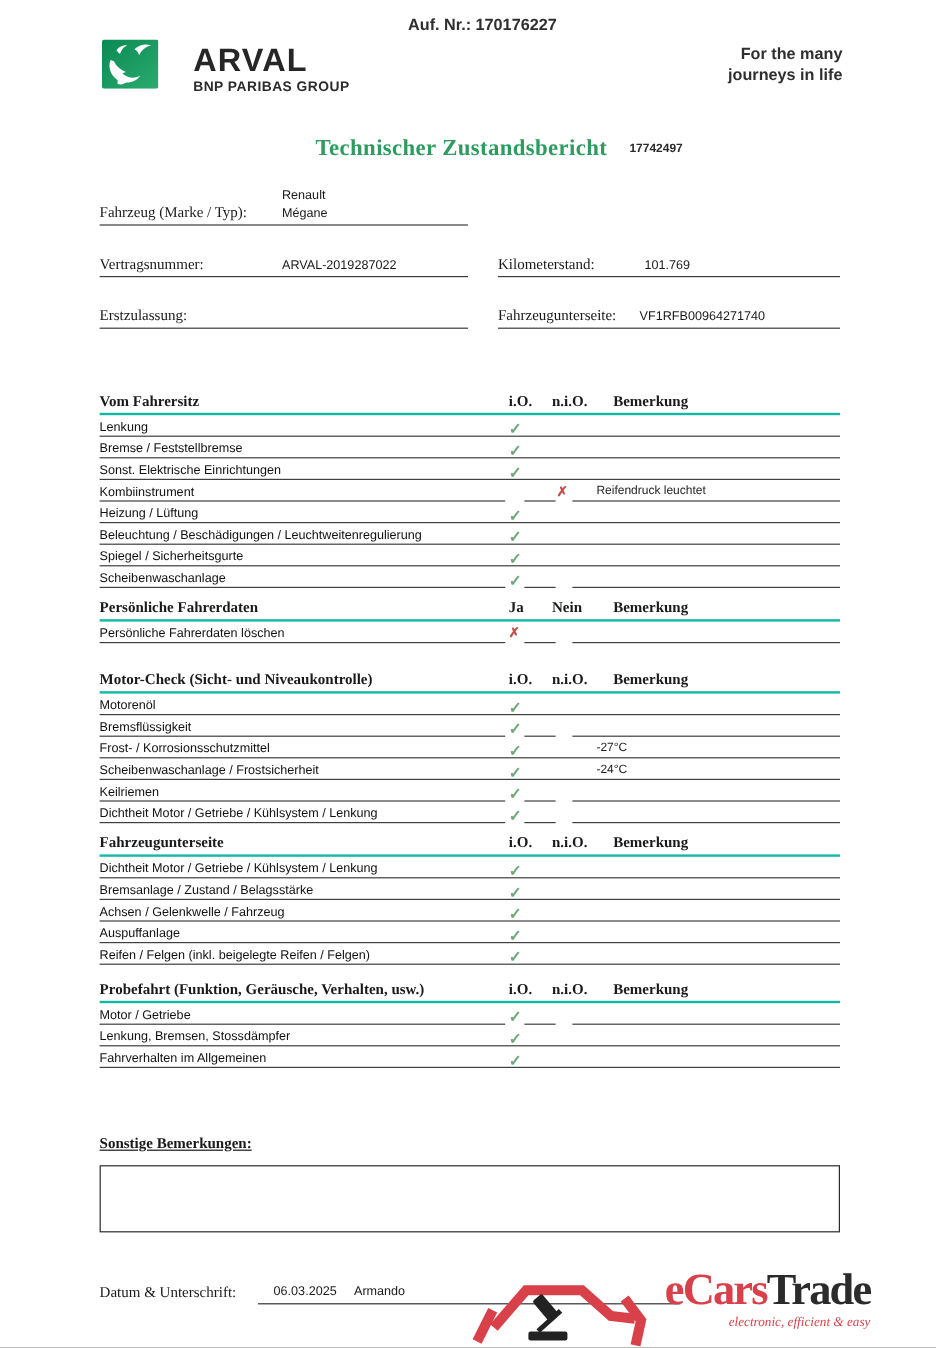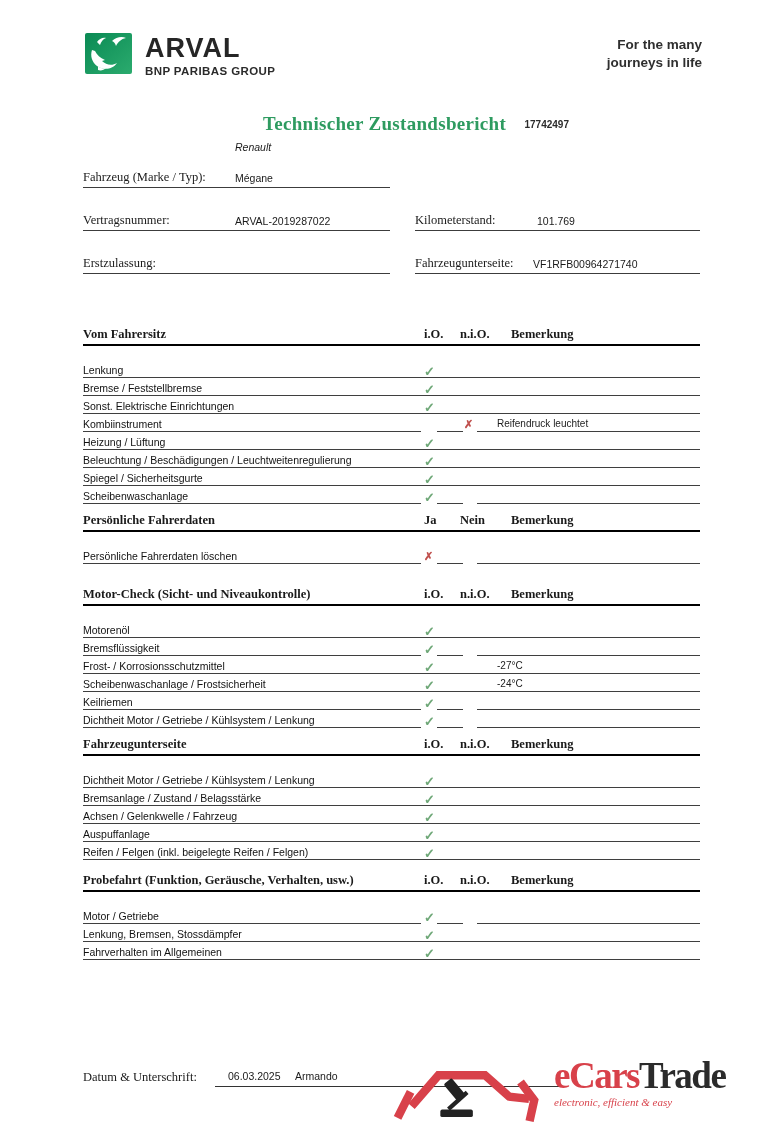--- a/index.html
+++ b/index.html
@@ -3,46 +3,46 @@
 <meta charset="utf-8">
 <style>
   html,body{margin:0;padding:0;background:#888;}
   .page{position:relative;width:780px;height:1123px;background:#ffffff;margin:0 auto;
         font-family:"Liberation Sans",sans-serif;color:#1a1a1a;overflow:hidden;}
   .serif{font-family:"Liberation Serif",serif;}
 
   
   .top-note{position:absolute;top:13px;left:0;width:100%;text-align:center;padding-left:24px;
             box-sizing:border-box;font-size:13.5px;font-weight:700;color:#2e2e2e;}
-  .arval-logo{position:absolute;top:33px;left:85px;display:flex;align-items:center;gap:13px;}
+  .arval-logo{position:absolute;top:33px;left:85px;display:flex;align-items:flex-end;gap:29px;}
   .arval-name{font-size:27px;font-weight:700;color:#262626;letter-spacing:1px;line-height:1;}
   .arval-sub{font-size:11.5px;font-weight:700;color:#2b2b2b;letter-spacing:.4px;margin-top:3px;}
   .brand-tagline{position:absolute;top:36px;right:78px;text-align:right;font-size:13.5px;
                  font-weight:600;color:#2f2f2f;line-height:1.35;}
 
   
   .doc-title-row{position:absolute;top:113px;left:0;right:0;text-align:center;padding-left:52px;}
   .doc-title{display:inline;font-family:"Liberation Serif",serif;font-weight:700;
              font-size:19px;color:#2e9b60;letter-spacing:.3px;}
   .title-ref{font-size:10px;color:#2b2b2b;margin-left:14px;font-weight:700;position:relative;top:-2px;}
 
   
   .info{position:absolute;top:150px;left:83px;width:617px;}
   .info-row{display:flex;height:38px;margin-bottom:5px;}
   .info-cell{position:relative;border-bottom:1.3px solid #3c3c3c;}
   .info-cell.l{width:307px;}
   .info-cell.r{flex:1;margin-left:25px;}
   .ilabel{position:absolute;left:0;bottom:2px;font-family:"Liberation Serif",serif;font-size:12.5px;}
   .ival{position:absolute;left:152px;bottom:3px;font-size:10.5px;}
-  .ival-above{position:absolute;left:152px;bottom:34px;font-size:10.5px;font-style:italic;}
+  .ival-above{position:absolute;left:152px;bottom:18px;font-size:10.5px;}
   .rv{left:122px;}
 
   
   #sections{position:absolute;top:326px;left:83px;width:617px;}
-  .sec-head{position:relative;height:18px;border-bottom:2px solid #000000;margin-bottom:14px;}
+  .sec-head{position:relative;height:18px;border-bottom:2px solid #14b8a6;margin-bottom:0;}
   .sec-title{position:absolute;left:0;bottom:2px;font-family:"Liberation Serif",serif;
              font-weight:700;font-size:12.5px;}
   .colh{position:absolute;bottom:2px;font-family:"Liberation Serif",serif;font-weight:700;font-size:12.5px;}
   .c1{left:341px;}.c2{left:377px;}.c3{left:428px;}
   .trow{position:relative;height:18px;}
   .rlabel{position:absolute;left:0;bottom:2px;font-size:10.5px;color:#111;white-space:nowrap;}
   .ln{position:absolute;bottom:0;height:0;border-bottom:1.2px solid #3f3f3f;}
   .ln.full{left:0;right:0;}
   .ln.a{left:0;width:338px;}
   .ln.b{left:354px;width:26px;}
@@ -65,27 +65,28 @@
   .sig-name{position:absolute;left:212px;bottom:5px;font-size:10.5px;}
   .sig-line{position:absolute;left:132px;width:352px;bottom:0;border-bottom:1.3px solid #333;}
 
   
   .ecl{position:absolute;top:1057px;left:392px;display:flex;align-items:flex-start;z-index:2;}
   .ecl svg{margin-top:3px;}
   .ecl-text{margin-left:4px;font-family:Liberation Serif, serif;}
   .ecl-word{font-size:37px;font-weight:700;letter-spacing:-1.5px;line-height:1;white-space:nowrap;}
   .ecl-red{color:#d8414a;}
   .ecl-dark{color:#2b2b2b;}
-  .ecl-tag{font-size:11px;font-style:italic;color:#d8414a;margin-top:2px;}
+  .ecl-tag{font-size:11px;font-style:italic;color:#d8414a;text-align:right;margin-top:2px;}
 </style>
 </head>
 <body>
 
 <div class="page">
 
+  <div class="top-note">Auf. Nr.: 170176227</div>
 
   <div class="arval-logo">
     <span>
       <svg width="47" height="41" viewBox="0 0 47 41">
         <defs>
           <linearGradient id="gg" x1="0" y1="0" x2="1" y2="1">
             <stop offset="0" stop-color="#0a8a54"></stop>
               <stop offset="1" stop-color="#2bab6e"></stop>
           </linearGradient>
         </defs>
@@ -310,20 +311,24 @@
           <span class="mark check" style="left: 341px;">✓</span>
         </div>
         <div class="trow">
           <span class="rlabel">Fahrverhalten im Allgemeinen</span>
           <i class="ln full"></i>
           <span class="mark check" style="left: 341px;">✓</span>
         </div>
       </div>
     </div>
 
+  <div class="sonstige">
+    <div class="sonstige-label serif">Sonstige Bemerkungen:</div>
+    <div class="sonstige-box"></div>
+  </div>
 
   <div class="sig">
     <span class="sig-label">Datum &amp; Unterschrift:</span>
     <span class="sig-date">06.03.2025</span>
     <span class="sig-name">Armando</span>
     <i class="sig-line"></i>
   </div>
 
   <div class="ecl">
     <span>

